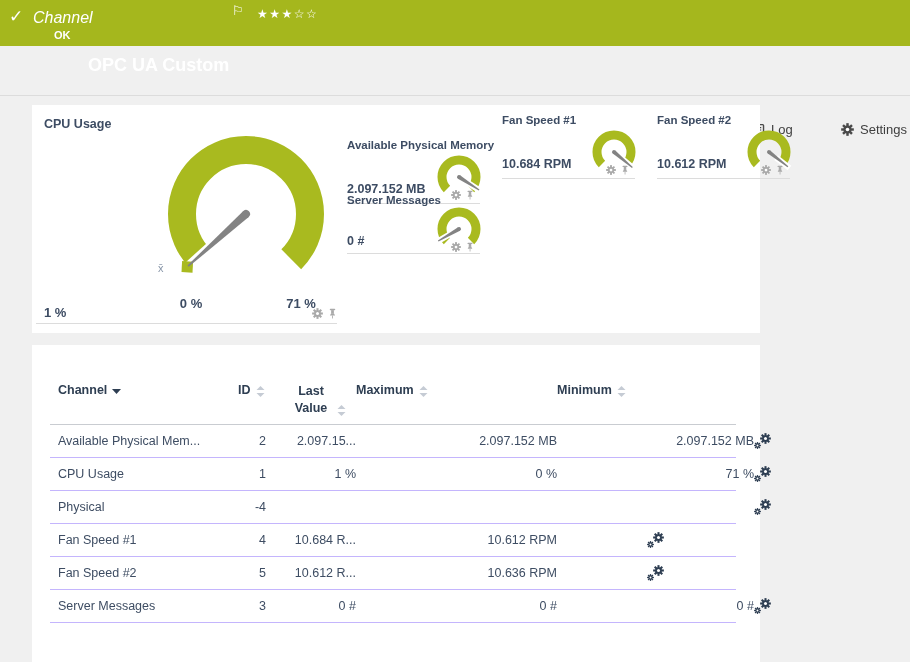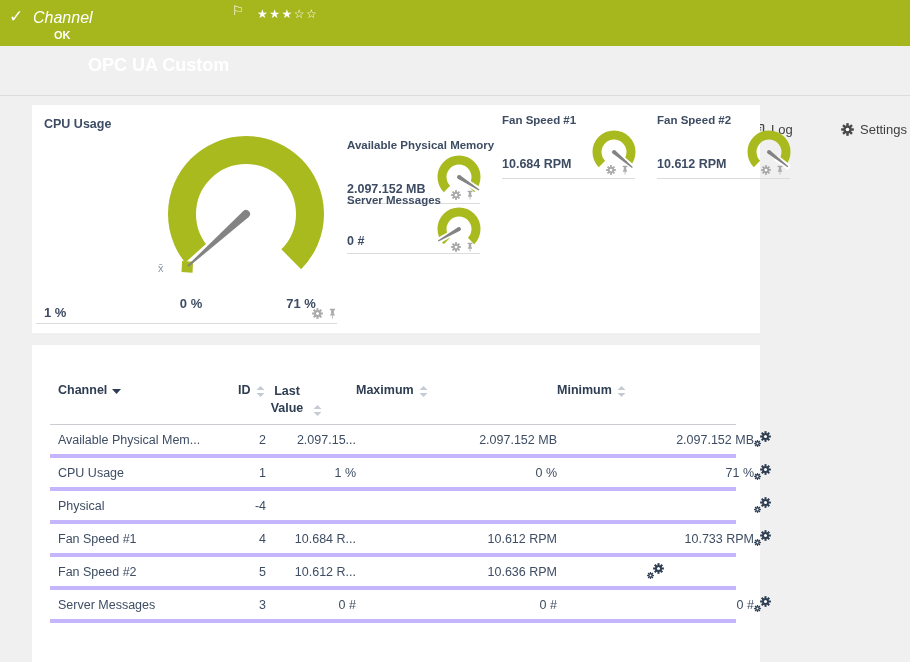--- a/index.html
+++ b/index.html
@@ -53,23 +53,23 @@
   .mini-card .card-icons { left:104px; }
   .m1 .card-icons, .m2 .card-icons, .m3 .card-icons { top:53px; } .m4 .card-icons { top:50px; }
 
   
   .thead { position:absolute; left:18px; right:24px; top:30px; height:50px; border-bottom:1px solid #c9ccd1;
            display:grid; grid-template-columns:180px 28px 90px 201px 197px 1fr; padding:8px 0 0 8px; align-items:start; }
   .th { font-size:12.5px; font-weight:bold; color:#2e3e52; display:flex; gap:5px; align-items:flex-start; cursor:pointer; }
   .th-right { justify-content:flex-start; }
   .th .sort { margin-top:2px; flex:none; }
   .th-last { align-items:flex-end; }
-  .th-last .th-text { display:inline-block; width:42px; text-align:center; line-height:17px; }
+  .th-last .th-text { display:inline-block; width:42px; text-align:center; line-height:17px;margin-left:24px; }
   .th-channel .caret { margin-top:6px; }
-  .trow { position:absolute; left:18px; right:24px; height:33px; border-bottom:4px solid #c4b5fd;
+  .trow { position:absolute; left:18px; right:24px; height:33px; border-bottom:1px solid #c4b5fd;
           display:grid; grid-template-columns:180px 28px 90px 201px 197px 1fr; padding-left:8px; align-items:center; cursor:pointer; }
   .r0{top:80px;} .r1{top:113px;} .r2{top:146px;} .r3{top:179px;} .r4{top:212px;} .r5{top:245px;}
   .td { font-size:12.5px; color:#3e4d63; white-space:nowrap; }
   .td-right { text-align:right; }
   .td-gear { display:flex; justify-content:center; }
   .gearbtn { display:flex; color:#2e3e52; cursor:pointer; }
 
   .icon-gear, .icon-pin { cursor:pointer; }
 </style>
 </head>
@@ -349,21 +349,20 @@
             <use href="#sym-gear" y="9" width="7" height="7"></use>
         </svg>
       </div>
     </div>
 
     <div class="trow r3">
       <div class="td">Fan Speed #1</div>
       <div class="td td-right">4</div>
       <div class="td td-right">10.684 R...</div>
       <div class="td td-right">10.612 RPM</div>
-      <div class="td td-right">10.733 RPM</div>
       <div class="td td-gear">
         <svg class="gearbtn" width="17" height="17">
           <use href="#sym-gear" x="6" width="11" height="11"></use>
             <use href="#sym-gear" y="9" width="7" height="7"></use>
         </svg>
       </div>
     </div>
 
     <div class="trow r4">
       <div class="td">Fan Speed #2</div>

